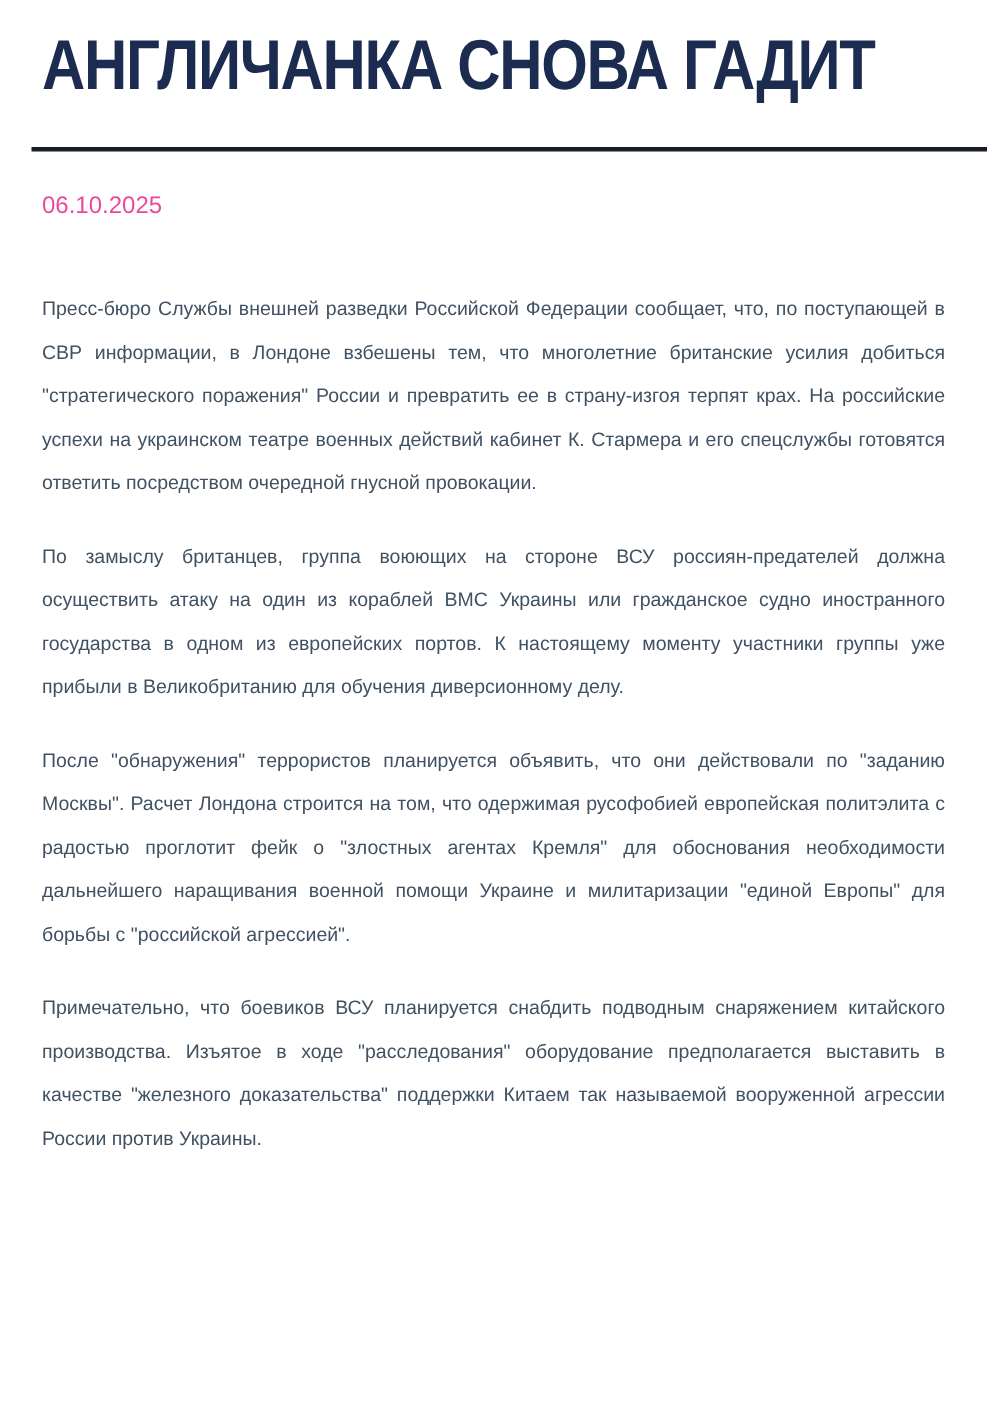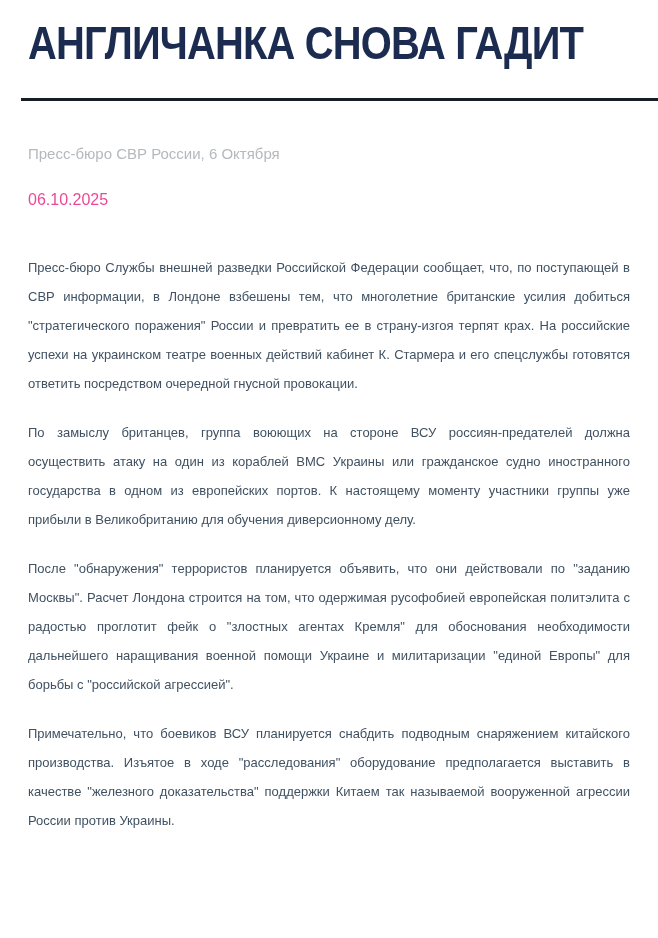--- a/index.html
+++ b/index.html
@@ -62,21 +62,20 @@
 </style>
 </head>
 <body>
 
 <div class="page">
 
   <h1 class="article-title">АНГЛИЧАНКА СНОВА ГАДИТ</h1>
 
   <hr class="title-rule">
 
-  <div class="byline">Пресс-бюро СВР России, 6 Октября</div>
 
   <div class="date-top">06.10.2025</div>
 
   <div class="body-text">
     <p>Пресс-бюро Службы внешней разведки Российской Федерации сообщает, что, по поступающей в СВР информации, в Лондоне взбешены тем, что многолетние британские усилия добиться "стратегического поражения" России и превратить ее в страну-изгоя терпят крах. На российские успехи на украинском театре военных действий кабинет К. Стармера и его спецслужбы готовятся ответить посредством очередной гнусной провокации.</p>
     <p>По замыслу британцев, группа воюющих на стороне ВСУ россиян-предателей должна осуществить атаку на один из кораблей ВМС Украины или гражданское судно иностранного государства в одном из европейских портов. К настоящему моменту участники группы уже прибыли в Великобританию для обучения диверсионному делу.</p>
     <p>После "обнаружения" террористов планируется объявить, что они действовали по "заданию Москвы". Расчет Лондона строится на том, что одержимая русофобией европейская политэлита с радостью проглотит фейк о "злостных агентах Кремля" для обоснования необходимости дальнейшего наращивания военной помощи Украине и милитаризации "единой Европы" для борьбы с "российской агрессией".</p>
     <p>Примечательно, что боевиков ВСУ планируется снабдить подводным снаряжением китайского производства. Изъятое в ходе "расследования" оборудование предполагается выставить в качестве "железного доказательства" поддержки Китаем так называемой вооруженной агрессии России против Украины.</p>
 
   </div>

